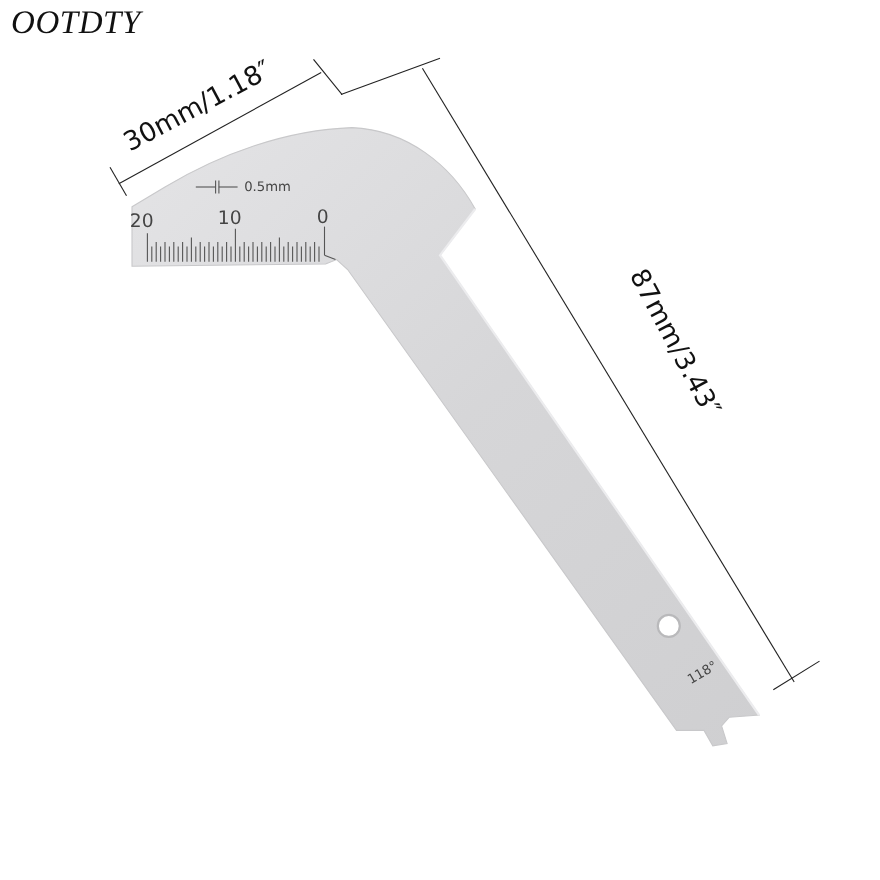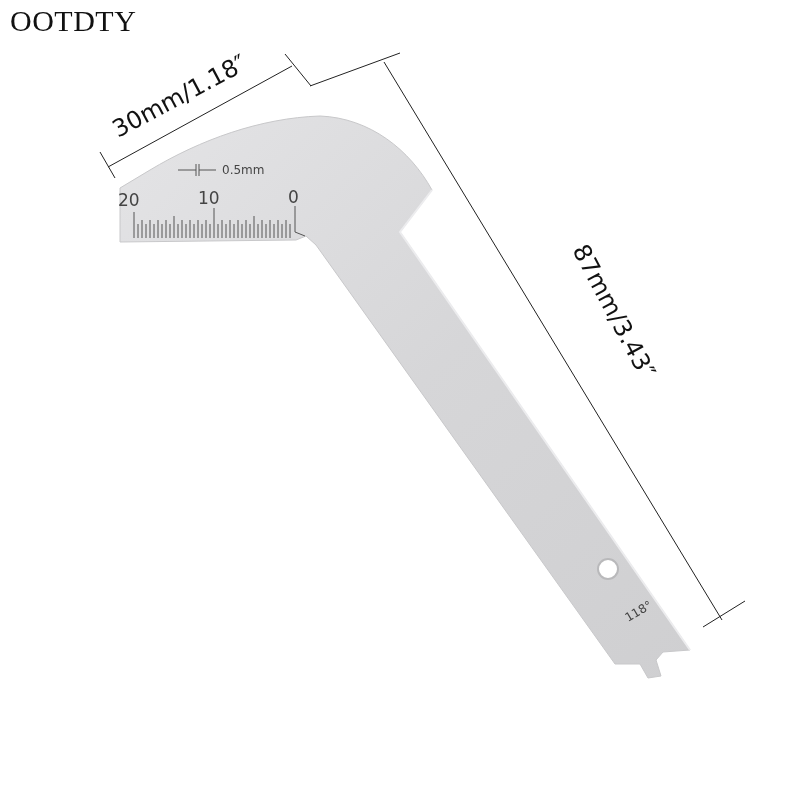--- a/index.html
+++ b/index.html
@@ -1,20 +1,20 @@
 <!DOCTYPE html>
 <html><head>
   <meta charset="utf-8">
   <style>
     html, body { margin: 0; padding: 0; background: #ffffff; }
     body { width: 800px; height: 800px; overflow: hidden; position: relative; }
     #stage { position: absolute; left: 0; top: 0; width: 800px; height: 800px; }
     .brand {
       position: absolute; left: 10px; top: 4px;
-      font-family: "Liberation Serif", serif; 
+      font-family: "Liberation Serif", serif; font-style: italic;
       font-size: 30px; color: #111; letter-spacing: 0.5px;
     }
     .dim-label {
       font-family: "DejaVu Sans", sans-serif; font-size: 24px; fill: #111;
     }
     .scale-num {
       font-family: "DejaVu Sans", sans-serif; font-size: 17px; fill: #444;
     }
     .small-label {
       font-family: "DejaVu Sans", sans-serif; font-size: 12px; fill: #444;

